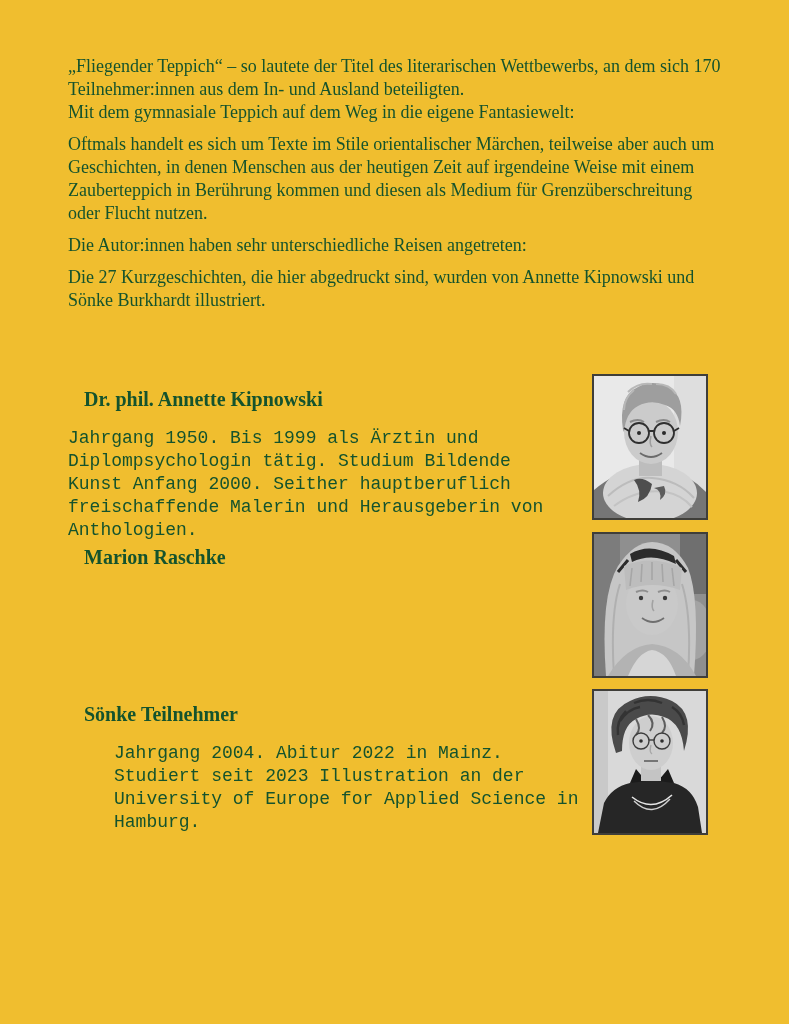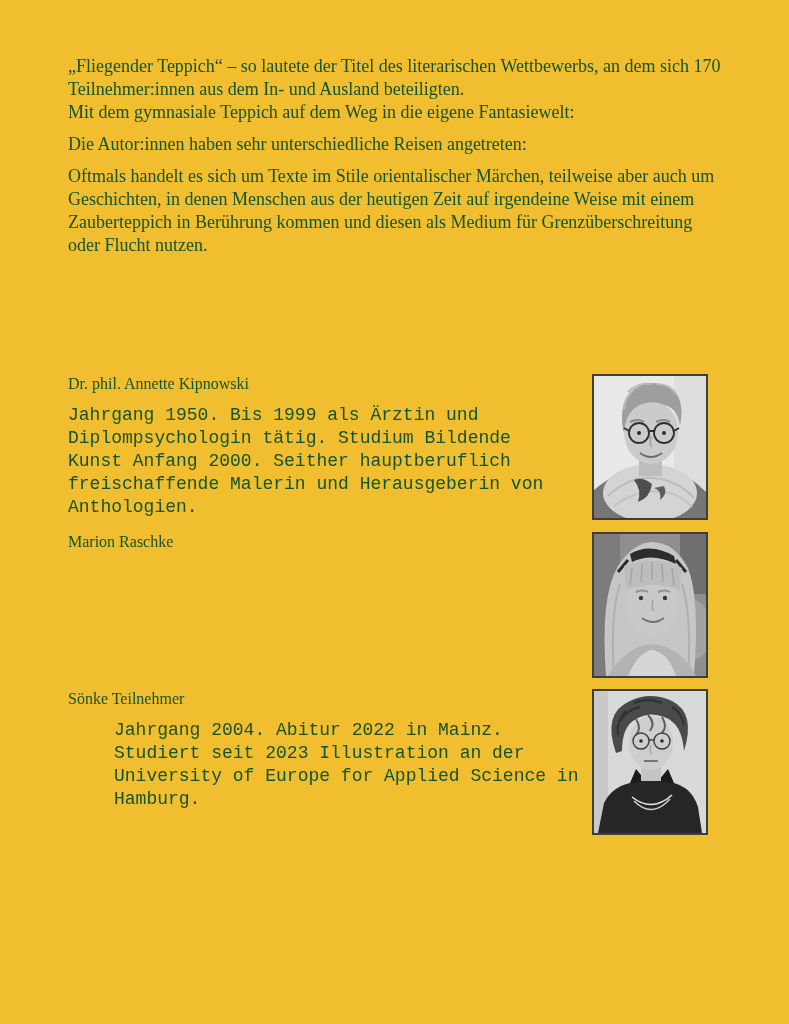--- a/index.html
+++ b/index.html
@@ -20,21 +20,21 @@
   .intro p.gap{margin-top:9px;}
   
   .author{
     position:absolute;left:68px;width:658px;
     font-size:18px;line-height:23px;
   }
   .author-1{top:372px;}
   .author-2{top:530px;}
   .author-3{top:687px;}
   .author h3{
-    margin:0;font-size:16px;line-height:23px;font-weight:normal;
+    margin:16px;font-size:20px;line-height:23px;font-weight:bold;
   }
   .author p.bio{margin:9px 0 0 0;font-family:Liberation Mono, monospace;}
   .author-1 p.bio{width:505px;}
   .author-2 p.bio{width:465px;}
   .author-3 p.bio{width:480px;margin-left:46px;}
   
   .photo{
     position:absolute;margin:0;top:2px;right:18px;
     width:116px;height:146px;
     box-sizing:border-box;
@@ -44,22 +44,23 @@
   .photo svg{display:block;width:100%;height:100%;}
 </style>
 </head>
 <body>
 
 <div class="page">
 
   <section class="intro">
     <p>„Fliegender Teppich“ – so lautete der Titel des literarischen Wettbewerbs, an dem sich 170 Teilnehmer:innen aus dem In- und Ausland beteiligten.</p>
     <p>Mit dem gymnasiale Teppich auf dem Weg in die eigene Fantasiewelt:</p>
+    <p class="gap">Oftmals handelt es sich um Texte im Stile orientalischer Märchen, teilweise aber auch um Geschichten, in denen Menschen aus der heutigen Zeit auf irgendeine Weise mit einem Zauberteppich in Berührung kommen und diesen als Medium für Grenzüberschreitung oder Flucht nutzen.</p>
     <p class="gap">Die Autor:innen haben sehr unterschiedliche Reisen angetreten:</p>
-    <p class="gap">Oftmals handelt es sich um Texte im Stile orientalischer Märchen, teilweise aber auch um Geschichten, in denen Menschen aus der heutigen Zeit auf irgendeine Weise mit einem Zauberteppich in Berührung kommen und diesen als Medium für Grenzüberschreitung oder Flucht nutzen.</p>
+    <p class="gap">Die 27 Kurzgeschichten, die hier abgedruckt sind, wurden von Annette Kipnowski und Sönke Burkhardt illustriert.</p>
   </section>
 
   <section class="author author-1">
     <h3>Dr. phil. Annette Kipnowski</h3>
     <p class="bio">Jahrgang 1950. Bis 1999 als Ärztin und Diplompsychologin tätig. Studium Bildende Kunst Anfang 2000. Seither hauptberuflich freischaffende Malerin und Herausgeberin von Anthologien.</p>
     <figure class="photo">
       <svg viewBox="0 0 112 142">
         <rect width="112" height="142" fill="#e9e9e9"></rect>
         <rect x="80" width="32" height="142" fill="#dedede"></rect>
         <path d="M0 142 L0 114 Q20 97 38 95 L76 95 Q96 99 112 116 L112 142 Z" fill="#767676"></path>

